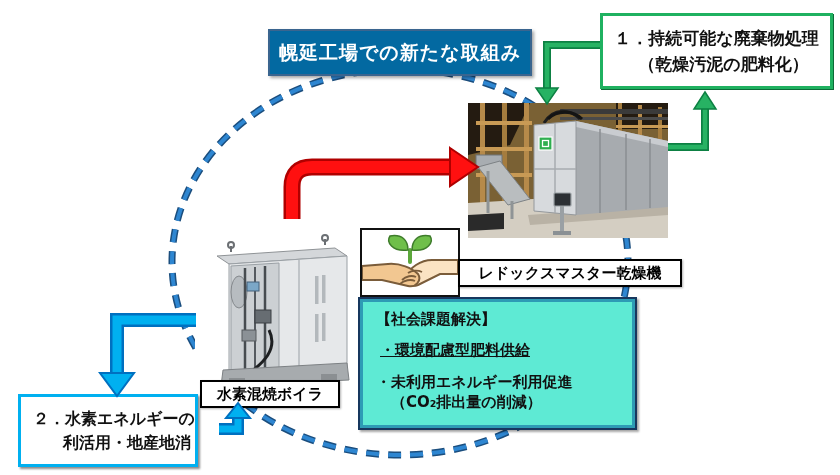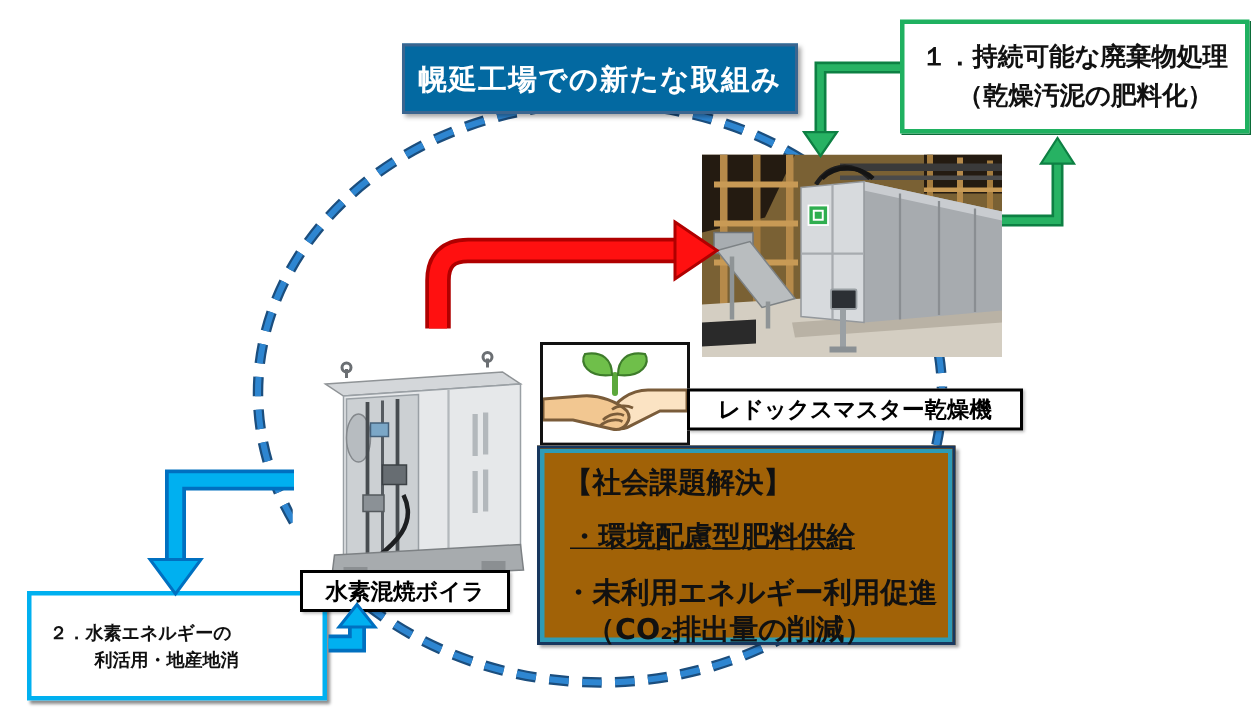--- a/index.html
+++ b/index.html
@@ -20,31 +20,31 @@
     color:#ffffff;font-weight:bold;font-size:19px;letter-spacing:1px;
   }
   .waste-box{
     left:600px;top:13px;width:233px;height:76px;z-index:3;box-sizing:border-box;
     background:#ffffff;border:3px solid #1fb160;box-shadow:1px 1px 0 #0c6b38;
     display:flex;flex-direction:column;align-items:center;justify-content:center;
     color:#111;font-weight:bold;font-size:17px;line-height:1.55;
   }
   .waste-box .l2{padding-left:14px;}
   .hydrogen-box{
-    left:18px;top:394px;width:200px;height:73px;z-index:3;box-sizing:border-box;
+    left:18px;top:394px;width:180px;height:73px;z-index:3;box-sizing:border-box;
     background:#ffffff;border:3px solid #00B0F0;box-shadow:2px 2px 2px rgba(0,0,0,0.45);
     display:flex;flex-direction:column;align-items:flex-start;justify-content:center;
-    color:#111;font-weight:bold;font-size:12px;line-height:1.5;padding-left:12px;
+    color:#111;font-weight:bold;font-size:16px;line-height:1.5;padding-left:12px;
   }
   .hydrogen-box .l2{padding-left:30px;}
   .social-box{
     left:358px;top:297px;width:279px;height:133px;z-index:3;box-sizing:border-box;
-    background:#a16207;border:2px solid #17375E;
+    background:#5eead4;border:2px solid #17375E;
     box-shadow:inset 0 0 0 3px #2E9BB5,2px 2px 2px rgba(0,0,0,0.35);
-    color:#111;font-weight:bold;font-size:19px;line-height:1.3;
+    color:#111;font-weight:bold;font-size:15px;line-height:1.3;
     padding:11px 0 0 16px;
   }
   .social-box .heading{margin:0 0 11px 0;}
   .social-box .bullet1{margin:0 0 13px 4px;text-decoration:underline;}
   .social-box .bullet2a{margin:0;}
   .social-box .bullet2b{margin:0;padding-left:15px;}
   .photo-label{
     z-index:4;background:#ffffff;border:2px solid #000;box-sizing:border-box;
     display:flex;align-items:center;justify-content:center;
     color:#000;font-weight:bold;font-size:15px;

